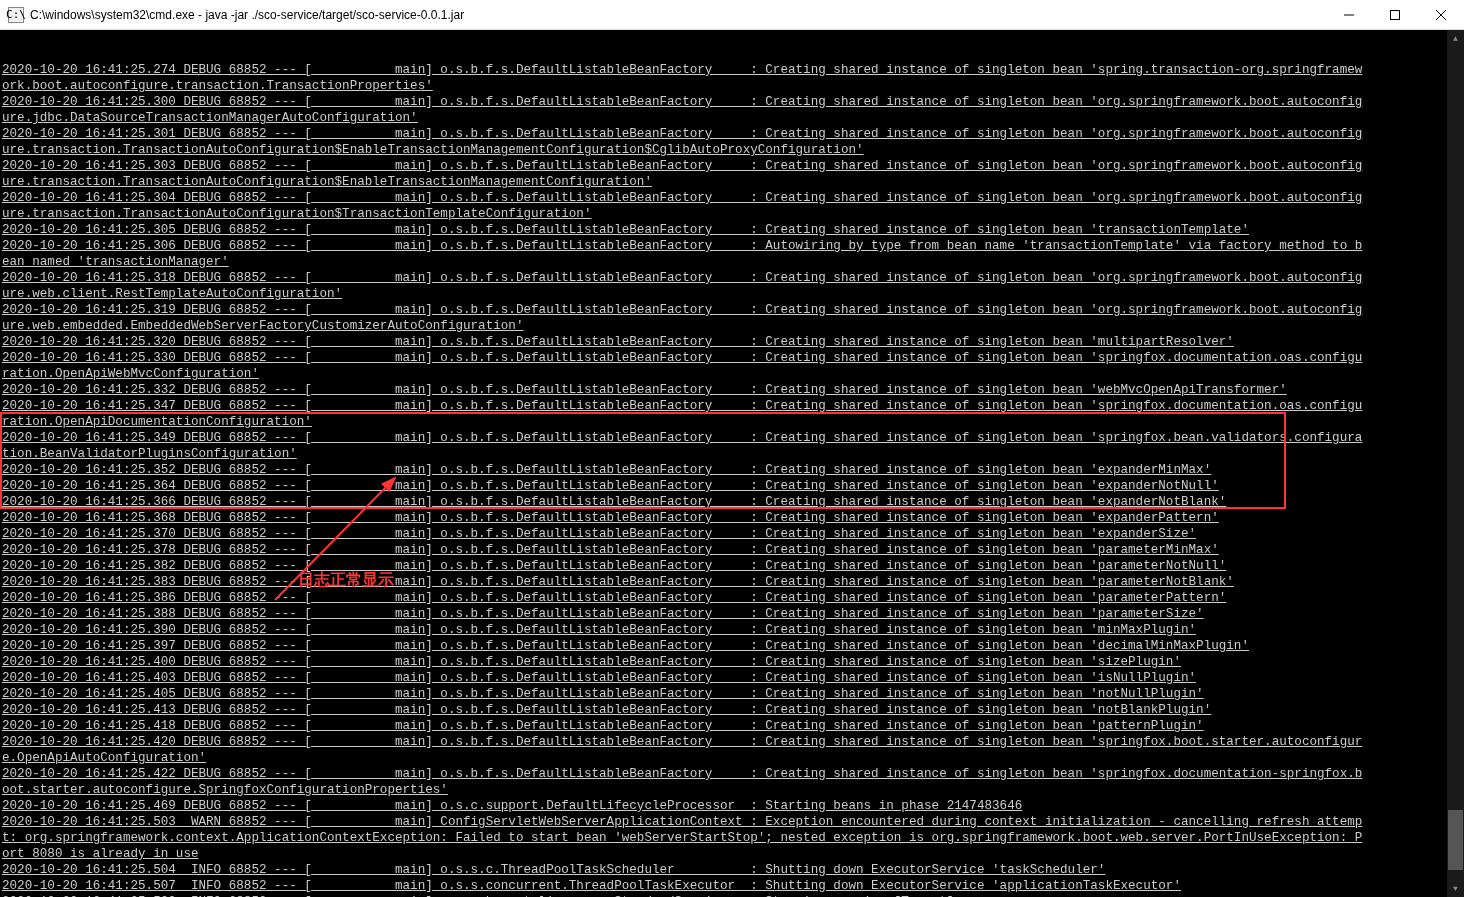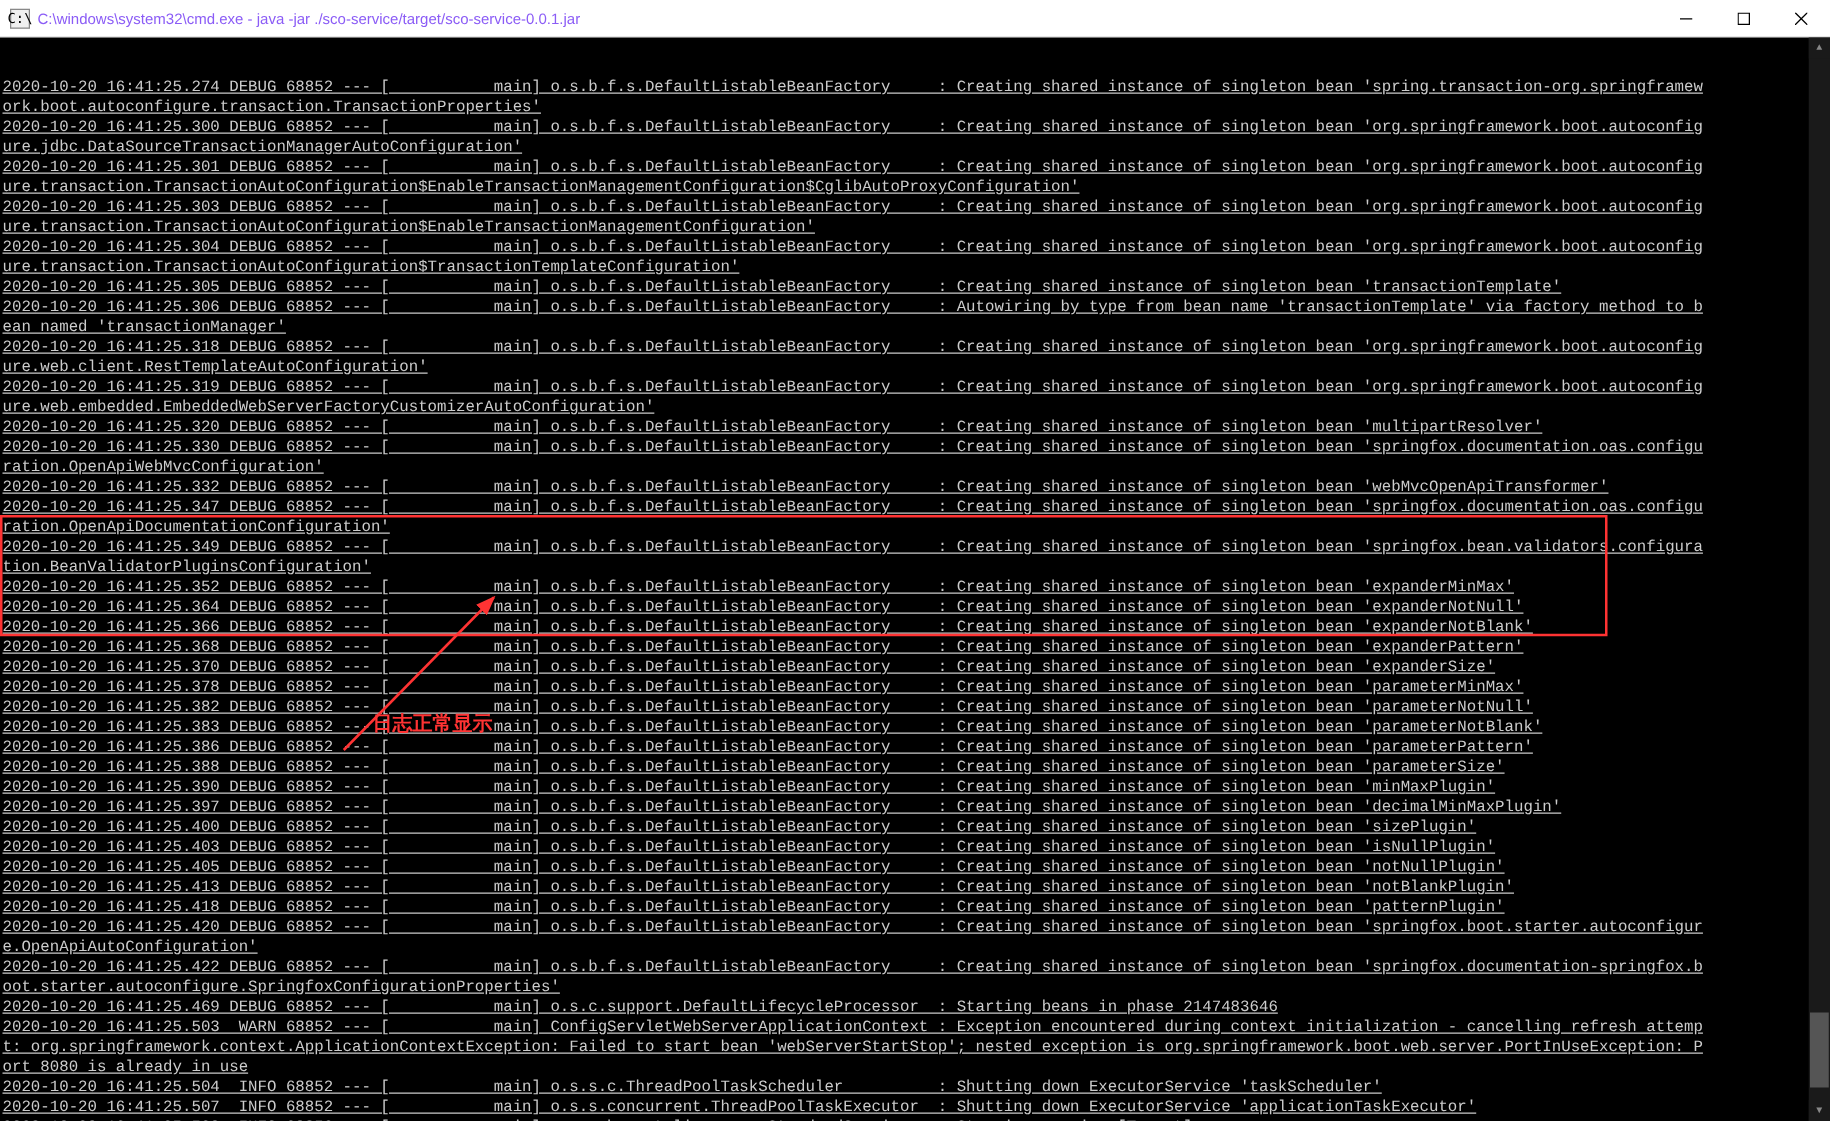--- a/index.html
+++ b/index.html
@@ -32,21 +32,21 @@
     margin: 0 6px 0 8px;
     display: flex; align-items: center; justify-content: center;
     font-size: 11px;
     font-family: "Consolas", monospace;
     color: #000;
     border: 1px solid #888;
     background: #f0f0f0;
   }
   .titlebar-title {
     font-size: 12px;
-    color: #8b5cf6;
+    color: #000000;
     flex: 1;
     white-space: nowrap;
     overflow: hidden;
   }
   .titlebar-controls {
     display: flex;
   }
   .titlebar-btn {
     width: 46px;
     height: 30px;

